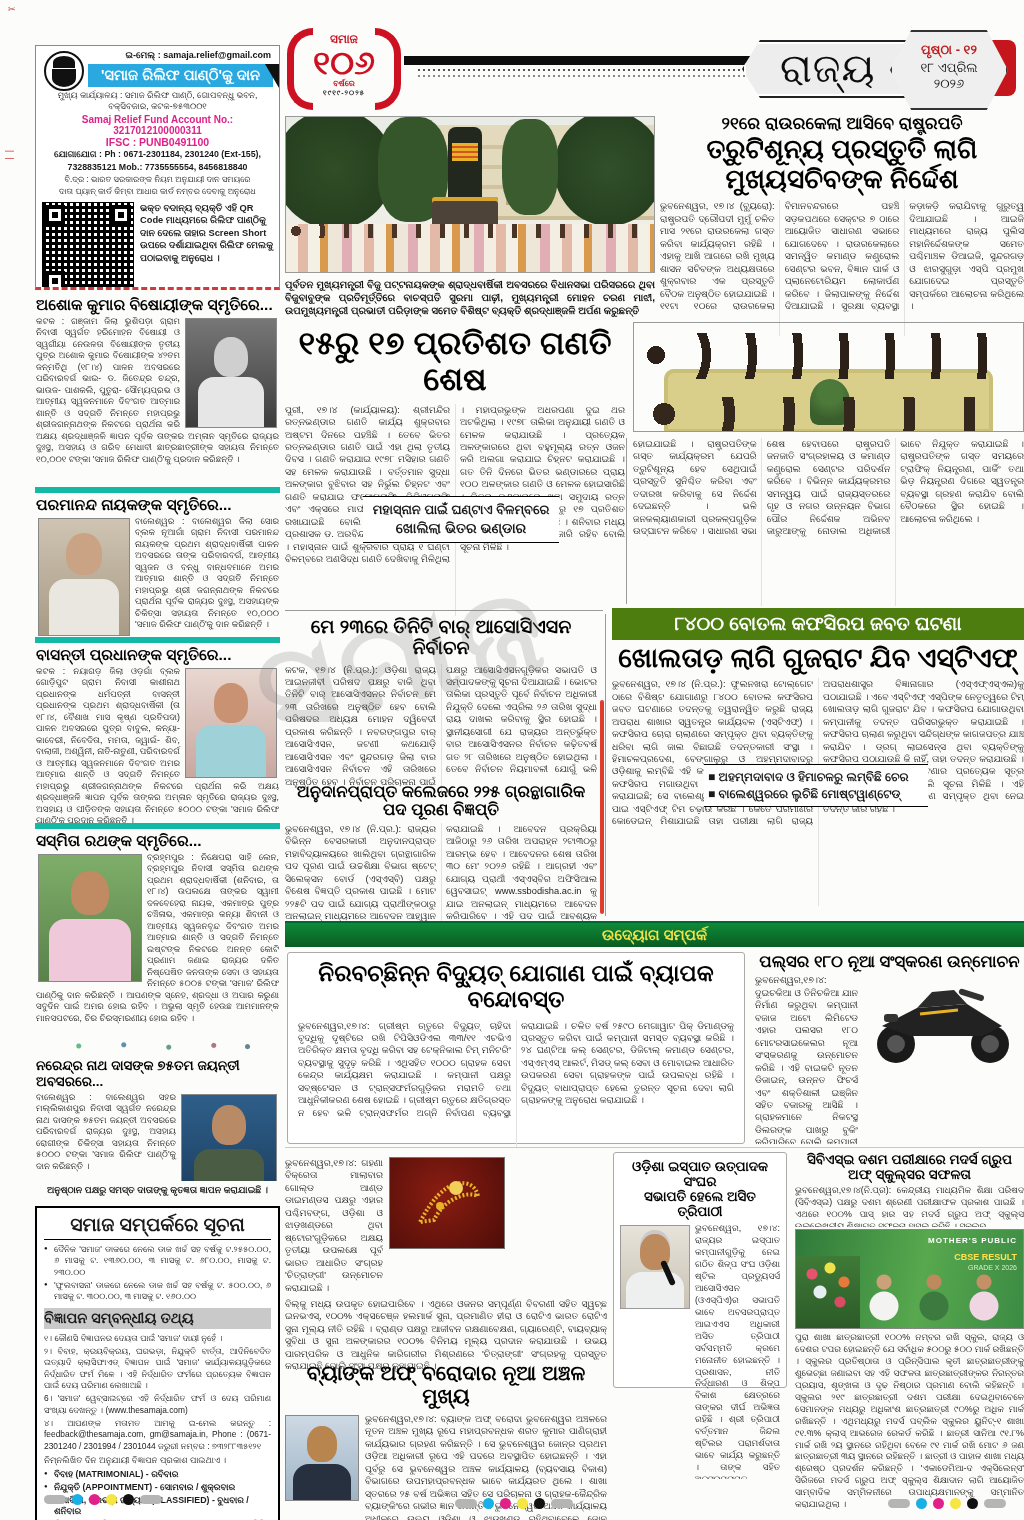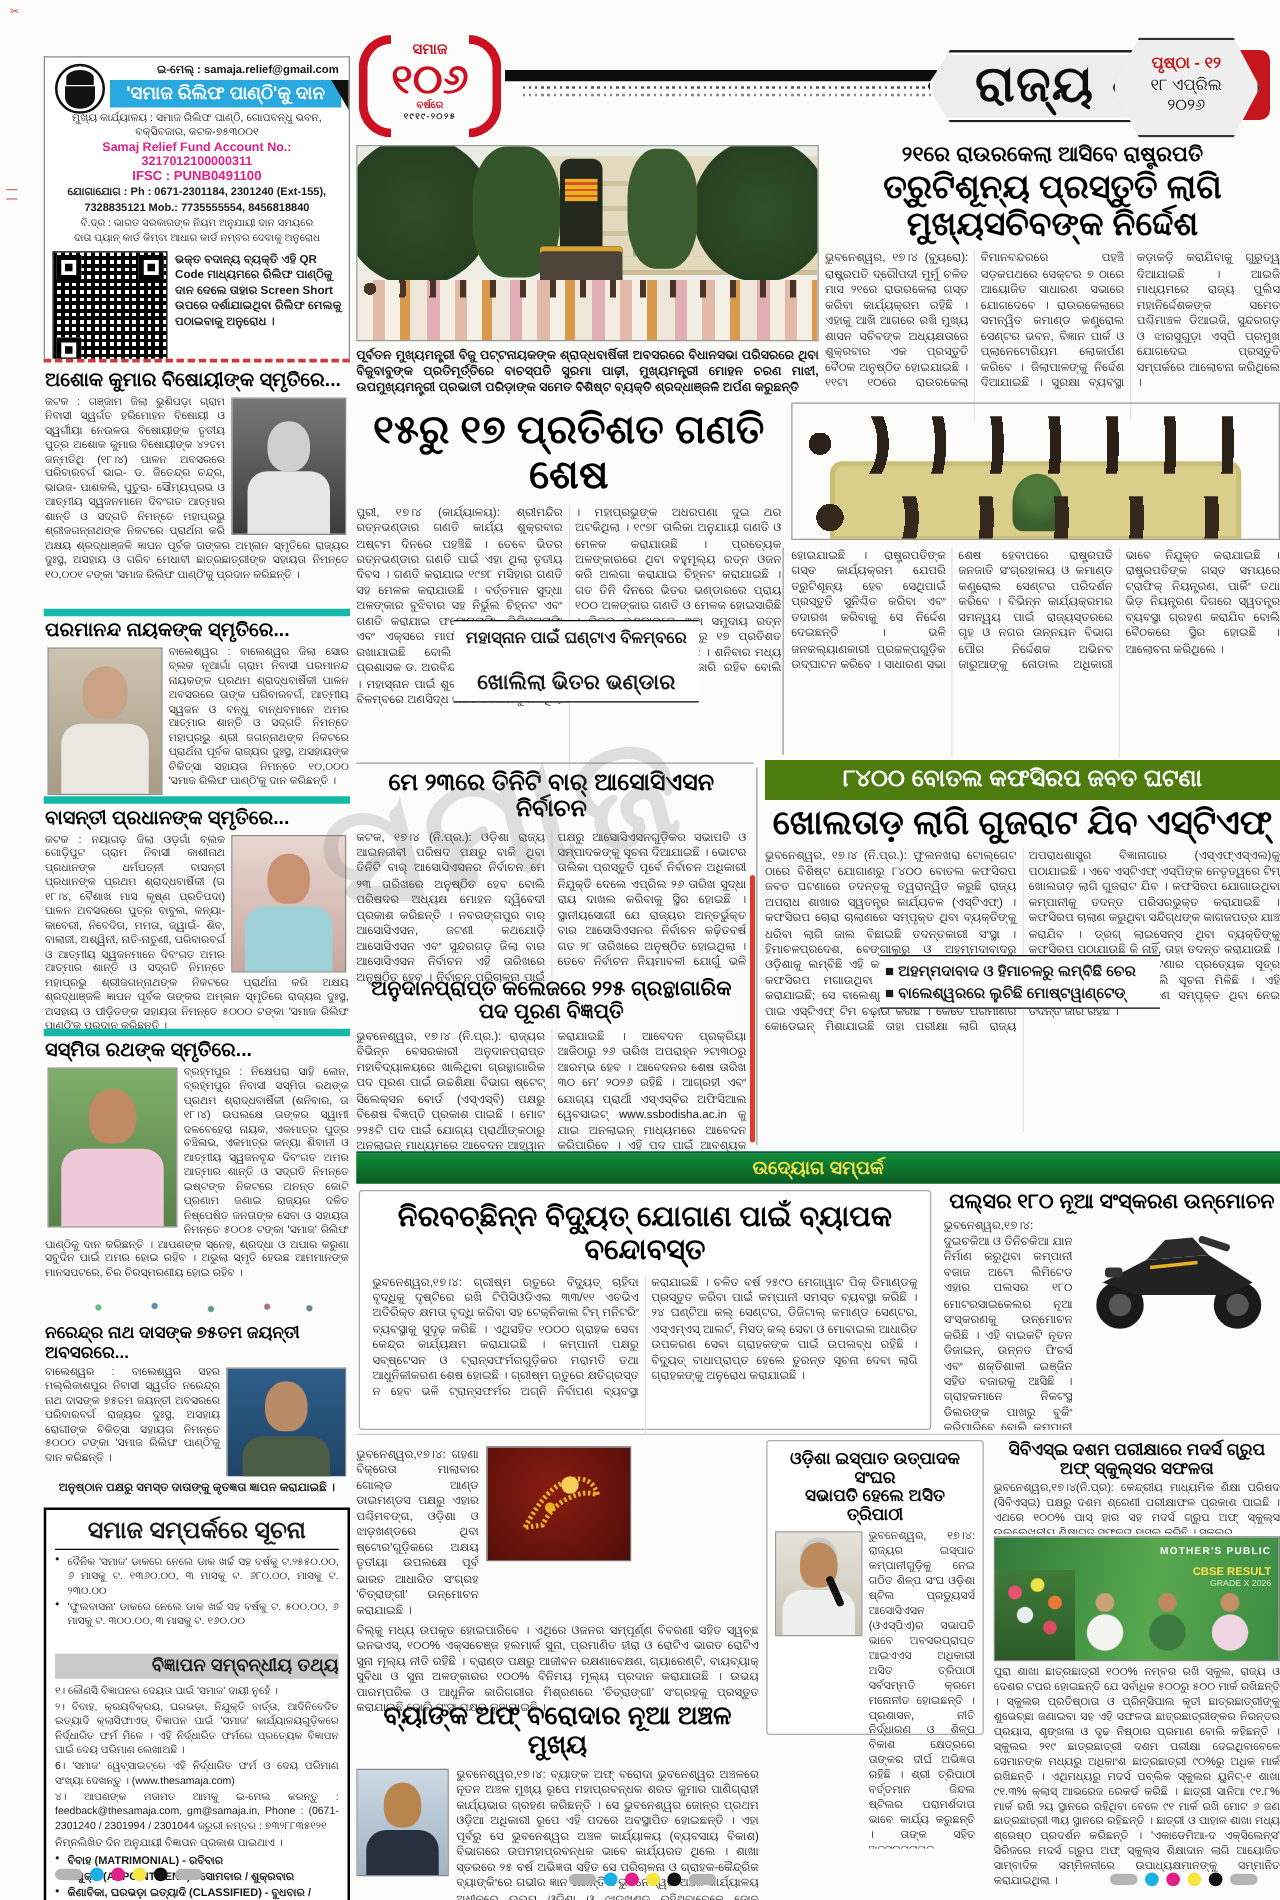--- a/index.html
+++ b/index.html
@@ -44,21 +44,21 @@
   #logo .num{font-size:33px;font-weight:bold;color:#cc1122;line-height:1}
   #logo .cap{font-size:8px;font-weight:bold;color:#cc1122}
   #logo .yrs{font-size:7px;font-weight:bold;color:#222;letter-spacing:1px}
   #rule-band{position:absolute;left:404px;top:56px;width:352px;height:9px;background:#0d0d0d}
   #rule-dots{position:absolute;left:418px;top:69px;width:338px;height:10px;
      background:repeating-linear-gradient(90deg,#555 0 2px,transparent 2px 5px) 0 0/100% 2px no-repeat,
                 repeating-linear-gradient(90deg,#888 0 2px,transparent 2px 5px) 0 6px/100% 2px no-repeat}
   #section-tab{position:absolute;left:742px;top:28px;width:276px;height:84px}
   #section-tab .banner{position:absolute;left:0;top:12px;width:200px;height:58px;background:#ededed;border:2px solid #222;
      clip-path:polygon(0 50%,9% 0,100% 0,100% 100%,9% 100%);box-shadow:inset 0 0 0 2px #fff}
-  #section-tab .title{position:absolute;left:38px;top:18px;font-size:40px;font-weight:bold;color:#0d0d0d;letter-spacing:1px}
+  #section-tab .title{position:absolute;left:38px;top:18px;font-size:40px;font-weight:normal;color:#0d0d0d;letter-spacing:1px}
   #section-tab .redpad{position:absolute;width:34px;height:56px;background:#c5161d;border-radius:8px;top:12px}
   #section-tab .rp1{left:162px}#section-tab .rp2{right:2px}
   #section-tab .hex{position:absolute;right:10px;top:2px;width:118px;height:80px;background:#efefef;border:2px solid #333;
      clip-path:polygon(18% 0,82% 0,100% 50%,82% 100%,18% 100%,0 50%);text-align:center;padding-top:10px}
   #section-tab .hex .l1{font-size:13px;font-weight:bold;color:#b91c1c}
   #section-tab .hex .l2{font-size:13px;color:#111;margin-top:2px}
   #section-tab .hex .l3{font-size:13px;color:#111}
   
   #left-col{position:absolute;left:35px;top:293px;width:245px}
   .obit{position:relative;overflow:hidden;border-bottom:6px solid #14b8a6;padding:3px 1px 4px}
@@ -75,21 +75,21 @@
      radial-gradient(circle at 35% 40%,#379 2px,transparent 3px),
      radial-gradient(circle at 55% 60%,#486 2px,transparent 3px),
      radial-gradient(circle at 75% 45%,#956 2px,transparent 3px),
      radial-gradient(circle at 90% 55%,#467 2px,transparent 3px);opacity:.8}
   .thanks{font-size:9.3px;font-weight:bold;text-align:center;padding:4px 0}
   
   #info-box{border:2px solid #000;background:#fff;padding:6px 7px;margin-top:6px}
   #info-box h2{font-size:19px;font-weight:bold;text-align:center;border-bottom:1px solid #000;padding-bottom:3px;margin-bottom:4px}
   #info-box .b{font-size:8.4px;line-height:1.35;text-align:justify;margin:2px 0;padding-left:10px;position:relative}
   #info-box .b::before{content:"●";position:absolute;left:0;top:0;font-size:6px}
-  #info-box .sub{background:#c9c9c9;font-size:14.5px;font-weight:bold;text-align:right;margin:20px 0 4px;padding:2px 0}
+  #info-box .sub{background:#c9c9c9;font-size:14.5px;font-weight:bold;text-align:left;margin:5px 0 4px;padding:2px 0}
   #info-box .n{font-size:8.4px;line-height:1.35;text-align:justify;margin:2px 0}
   #info-box .sched{font-size:8.6px;margin:3px 0}
   #info-box .cat{font-size:8.8px;font-weight:bold;margin:2px 0;padding-left:10px;position:relative}
   #info-box .cat::before{content:"●";position:absolute;left:0;top:1px;font-size:6px}
   
   .caption{font-size:10px;font-weight:bold;line-height:1.3;text-align:justify;color:#111}
   .inset-box{position:absolute;background:#fff;border-top:1.5px solid #000;border-bottom:1.5px solid #000;text-align:center;font-weight:bold;padding:5px 4px}
   .blue-banner{background:#4d7c0f;color:#fff;font-weight:bold;text-align:center;font-size:19px;padding:5px 0}
   .green-banner{position:absolute;left:285px;top:921px;width:739px;height:26px;background:linear-gradient(#0f8a38,#085c22);border-top:2px solid #063;color:#f2e34a;font-weight:bold;text-align:center;font-size:15px;line-height:24px}
   .boxed{border:1px solid #aaa;border-radius:3px;background:#fff}
@@ -244,21 +244,21 @@
     <div class="abs" style="left:0;bottom:0;width:100%;height:34px;background:repeating-radial-gradient(circle at 30px 17px,#34281c 0 11px,transparent 11px 60px)"></div>
   </div>
   <div class="abs body-txt c3" style="left:633px;top:438px;width:391px;height:168px">ହୋଇଯାଇଛି । ରାଷ୍ଟ୍ରପତିଙ୍କ ଗସ୍ତ କାର୍ଯ୍ୟକ୍ରମ ଯେପରି ତ୍ରୁଟିଶୂନ୍ୟ ହେବ ସେଥିପାଇଁ ପ୍ରସ୍ତୁତି ସୁନିଶ୍ଚିତ କରିବା ଏବଂ ତଦାରଖ କରିବାକୁ ସେ ନିର୍ଦ୍ଦେଶ ଦେଇଛନ୍ତି । ଭଳି ଜନକଲ୍ୟାଣକାରୀ ପ୍ରକଳ୍ପଗୁଡ଼ିକ ଉଦ୍‌ଘାଟନ କରିବେ । ସାଧାରଣ ସଭା ଶେଷ ହେବାପରେ ରାଷ୍ଟ୍ରପତି ଜନଜାତି ସଂଗ୍ରହାଳୟ ଓ କମାଣ୍ଡ କଣ୍ଟ୍ରୋଲ ସେଣ୍ଟର ପରିଦର୍ଶନ କରିବେ । ବିଭିନ୍ନ କାର୍ଯ୍ୟକ୍ରମର ସମନ୍ୱୟ ପାଇଁ ରାଜ୍ୟସ୍ତରରେ ଗୃହ ଓ ନଗର ଉନ୍ନୟନ ବିଭାଗ ପୌର ନିର୍ଦ୍ଦେଶକ ଅଭିନବ ଜାରୁଆଙ୍କୁ ନୋଡାଲ ଅଧିକାରୀ ଭାବେ ନିଯୁକ୍ତ କରାଯାଇଛି । ରାଷ୍ଟ୍ରପତିଙ୍କ ଗସ୍ତ ସମୟରେ ଟ୍ରାଫିକ୍ ନିୟନ୍ତ୍ରଣ, ପାର୍କିଂ ତଥା ଭିଡ଼ ନିୟନ୍ତ୍ରଣ ଦିଗରେ ସ୍ୱତନ୍ତ୍ର ବ୍ୟବସ୍ଥା ଗ୍ରହଣ କରାଯିବ ବୋଲି ବୈଠକରେ ସ୍ଥିର ହୋଇଛି । ଆଲୋଚନା କରିଥିଲେ ।</div>
 
   <div class="abs" style="left:285px;top:324px;width:340px">
     <div class="hl" style="font-size:32px;margin-top:2px">୧୫ରୁ ୧୭ ପ୍ରତିଶତ ଗଣତି ଶେଷ</div>
     <div style="position:relative;margin-top:6px">
       <div class="body-txt c2" style="height:212px">ପୁରୀ, ୧୭।୪ (କାର୍ଯ୍ୟାଳୟ): ଶ୍ରୀମନ୍ଦିର ରତ୍ନଭଣ୍ଡାର ଗଣତି କାର୍ଯ୍ୟ ଶୁକ୍ରବାର ଅଷ୍ଟମ ଦିନରେ ପହଞ୍ଚିଛି । ତେବେ ଭିତର ରତ୍ନଭଣ୍ଡାର ଗଣତି ପାଇଁ ଏହା ଥିଲା ତୃତୀୟ ଦିବସ । ଗଣତି କରାଯାଇ ୧୯୭୮ ମସିହାର ଗଣତି ସହ ମେଳକ କରାଯାଉଛି । ବର୍ତ୍ତମାନ ସୁଦ୍ଧା ଅଳଙ୍କାର ବୁଝିବାର ସହ ନିର୍ଭୁଲ ଚିହ୍ନଟ ଏବଂ ଗଣତି କରାଯାଇ ଫଟୋଗ୍ରାଫି, ଭିଡିଓଗ୍ରାଫି ଏବଂ ଏକ୍ସରେ ମାର୍ଫତ କରାଯାଇ ସିଦ୍ଧରେ ରଖାଯାଇଛି ବୋଲି ଶ୍ରୀମନ୍ଦିର ମୁଖ୍ୟ ପ୍ରଶାସକ ଡ. ଅରବିନ୍ଦ ପାଢ଼ୀ ସୂଚନା ଦେଇଛନ୍ତି । ମହାସ୍ନାନ ପାଇଁ ଶୁକ୍ରବାର ପ୍ରାୟ ୧ ଘଣ୍ଟା ବିଳମ୍ବରେ ଅଣସିଦ୍ଧ ଗଣତି ଦେଖିବାକୁ ମିଳିଥିଲା । ମହାପ୍ରଭୁଙ୍କ ଅଧରପଣା ଦୁଇ ଥର ଅଟକିଥିଲା । ୧୯୭୮ ତାଲିକା ଅନୁଯାୟୀ ଗଣତି ଓ ମେଳକ କରାଯାଉଛି । ପ୍ରତ୍ୟେକ ଅଳଙ୍କାରରେ ଥିବା ବହୁମୂଲ୍ୟ ରତ୍ନ ଓଜନ କରି ଅଲଗା କରାଯାଇ ଚିହ୍ନଟ କରାଯାଇଛି । ଗତ ତିନି ଦିନରେ ଭିତର ଭଣ୍ଡାରରେ ପ୍ରାୟ ୧୦୦ ଅଳଙ୍କାର ଗଣତି ଓ ମେଳକ ହୋଇସାରିଛି । ଭିତର ଭଣ୍ଡାରରେ ଥିବା ସମୁଦାୟ ରତ୍ନ ଅଳଙ୍କାରର ପ୍ରାୟ ୧୫ ରୁ ୧୭ ପ୍ରତିଶତ ଗଣତି କାର୍ଯ୍ୟ ଶେଷ ହୋଇଛି । ଶନିବାର ମଧ୍ୟ ଭିତର ଭଣ୍ଡାରର ଗଣତି ଜାରି ରହିବ ବୋଲି ସୂଚନା ମିଳିଛି ।</div>
       <div class="inset-box" style="left:78px;top:92px;width:196px">
         <div style="font-size:13px">ମହାସ୍ନାନ ପାଇଁ ଘଣ୍ଟାଏ ବିଳମ୍ବରେ</div>
-        <div style="font-size:17px;margin-top:18px">ଖୋଲିଲା ଭିତର ଭଣ୍ଡାର</div>
+        <div style="font-size:14px;margin-top:2px">ଖୋଲିଲା ଭିତର ଭଣ୍ଡାର</div>
       </div>
     </div>
   </div>
 
   <div class="hline" style="left:285px;top:610px;width:318px"></div>
   <div class="vline" style="left:626px;top:438px;height:166px"></div>
   <div class="vline" style="left:605px;top:614px;height:302px"></div>
   <div class="abs" style="left:600px;top:700px;width:4px;height:214px;background:#e03b2f;border-radius:3px"></div>
 
   <div id="watermark">ସମାଜ</div>

